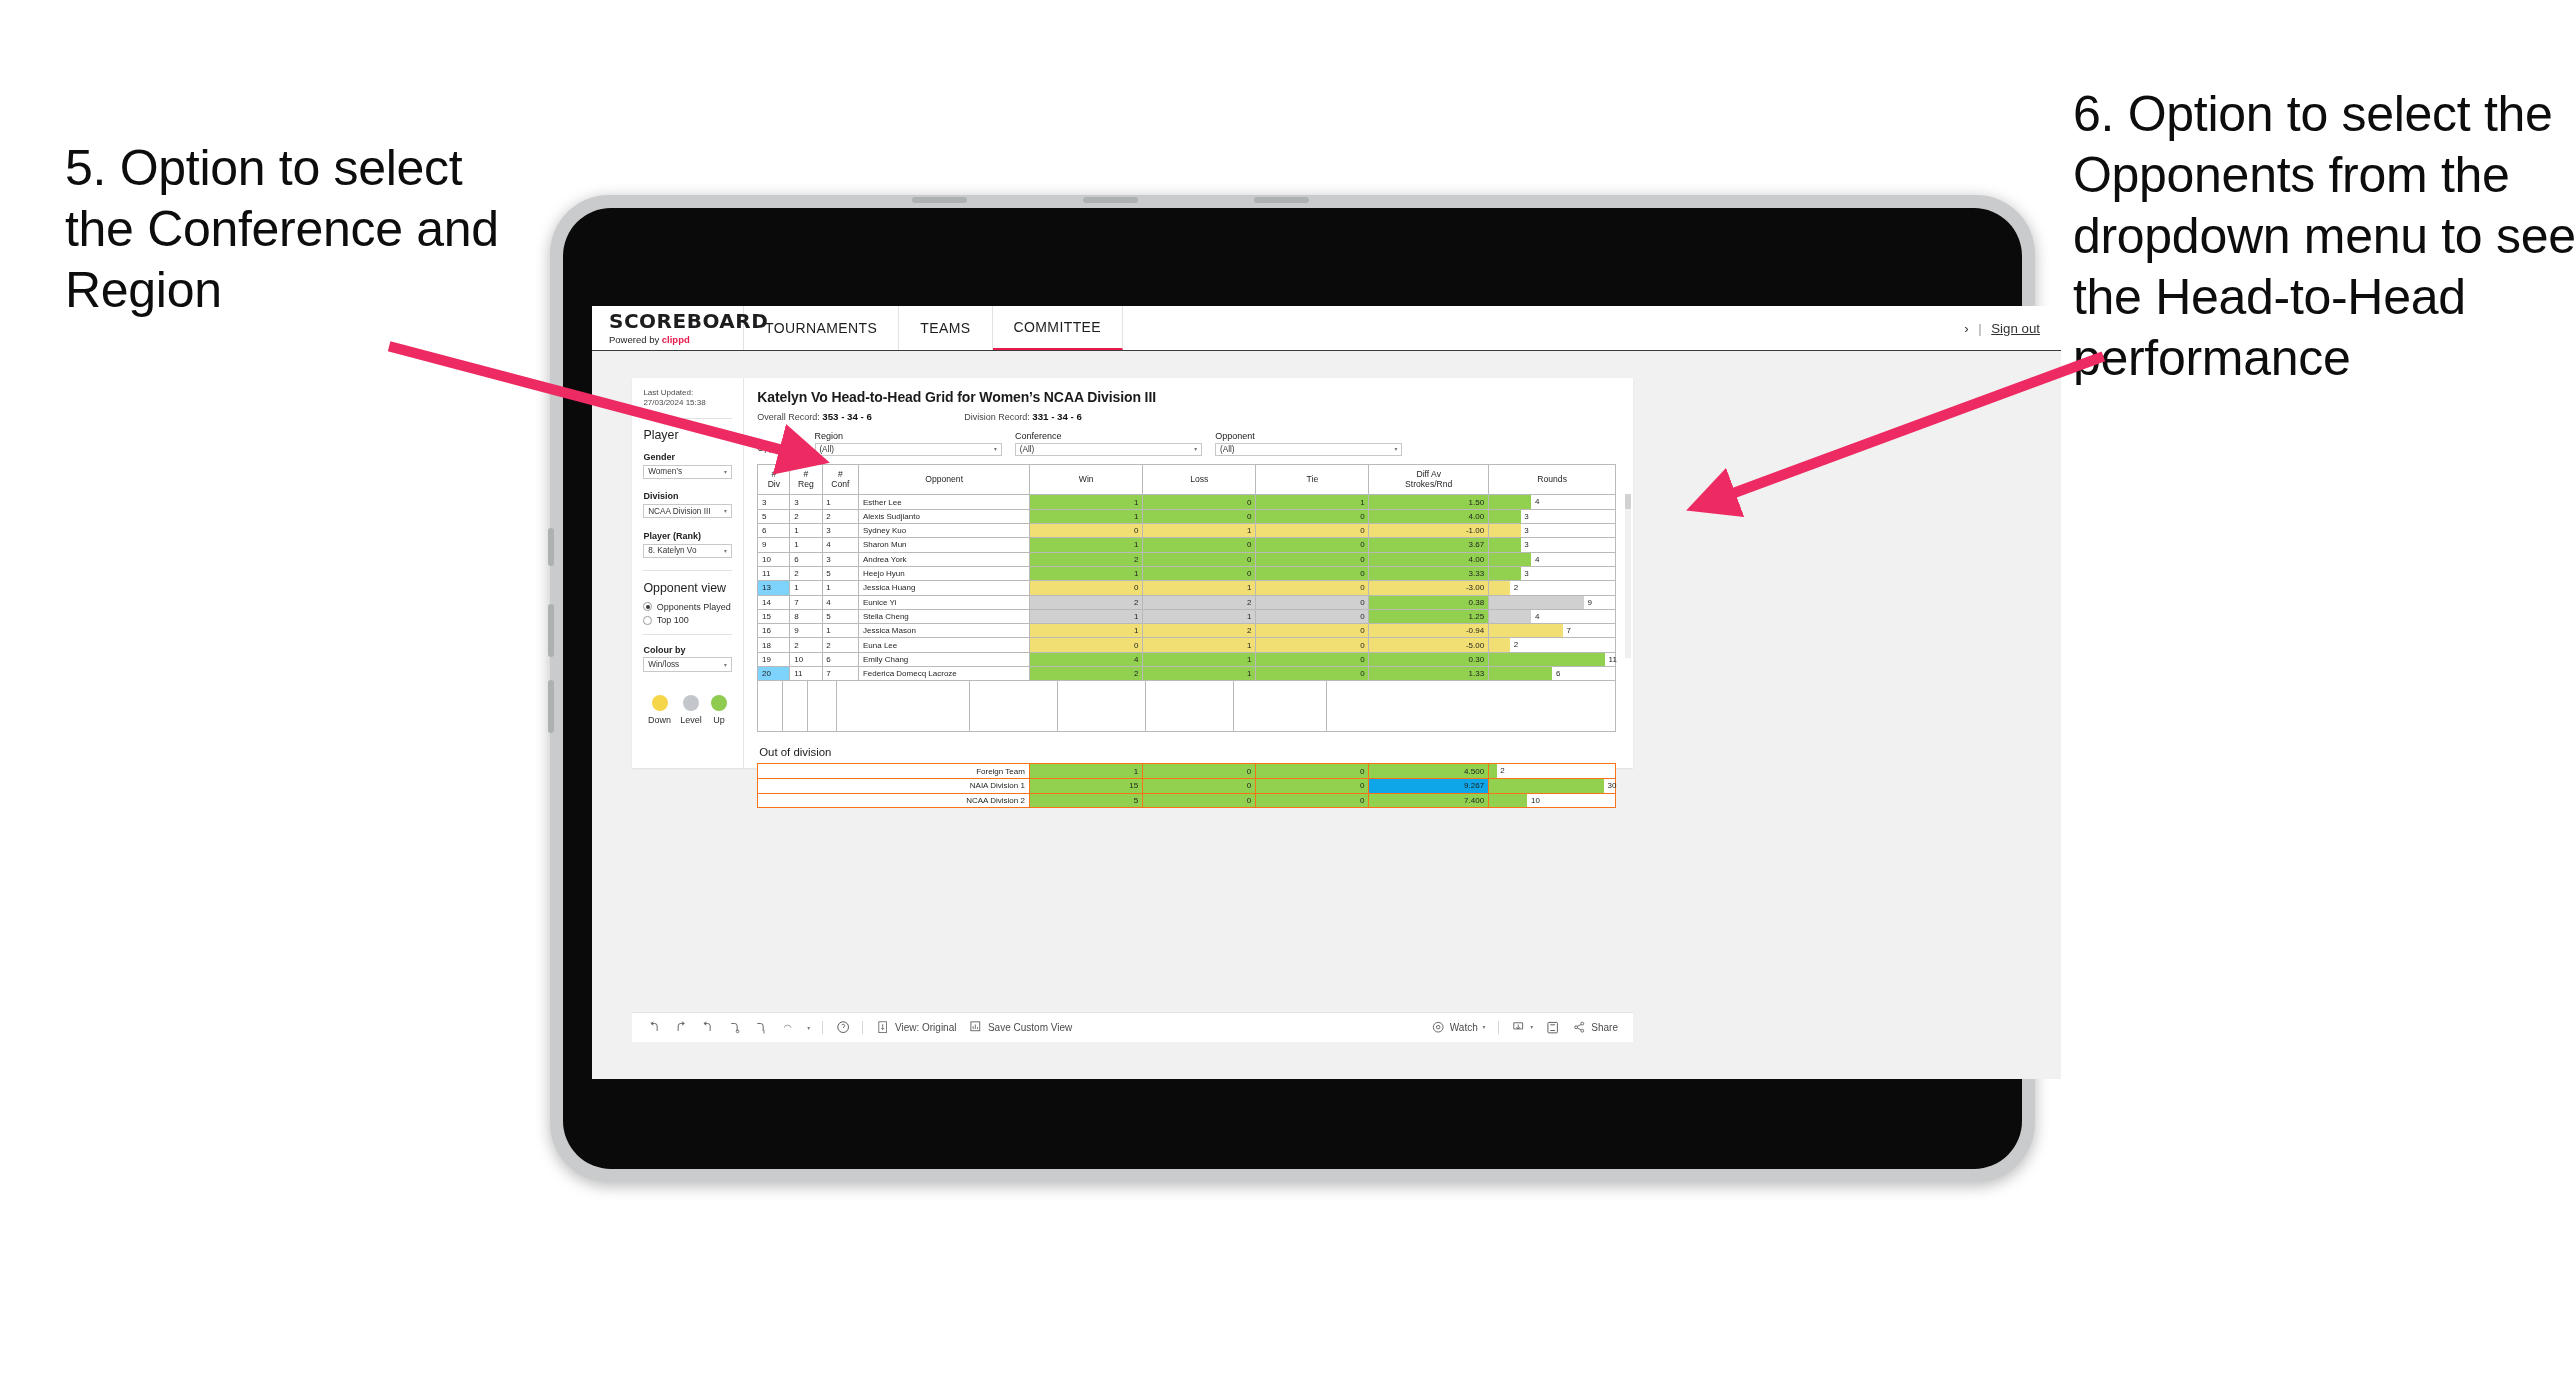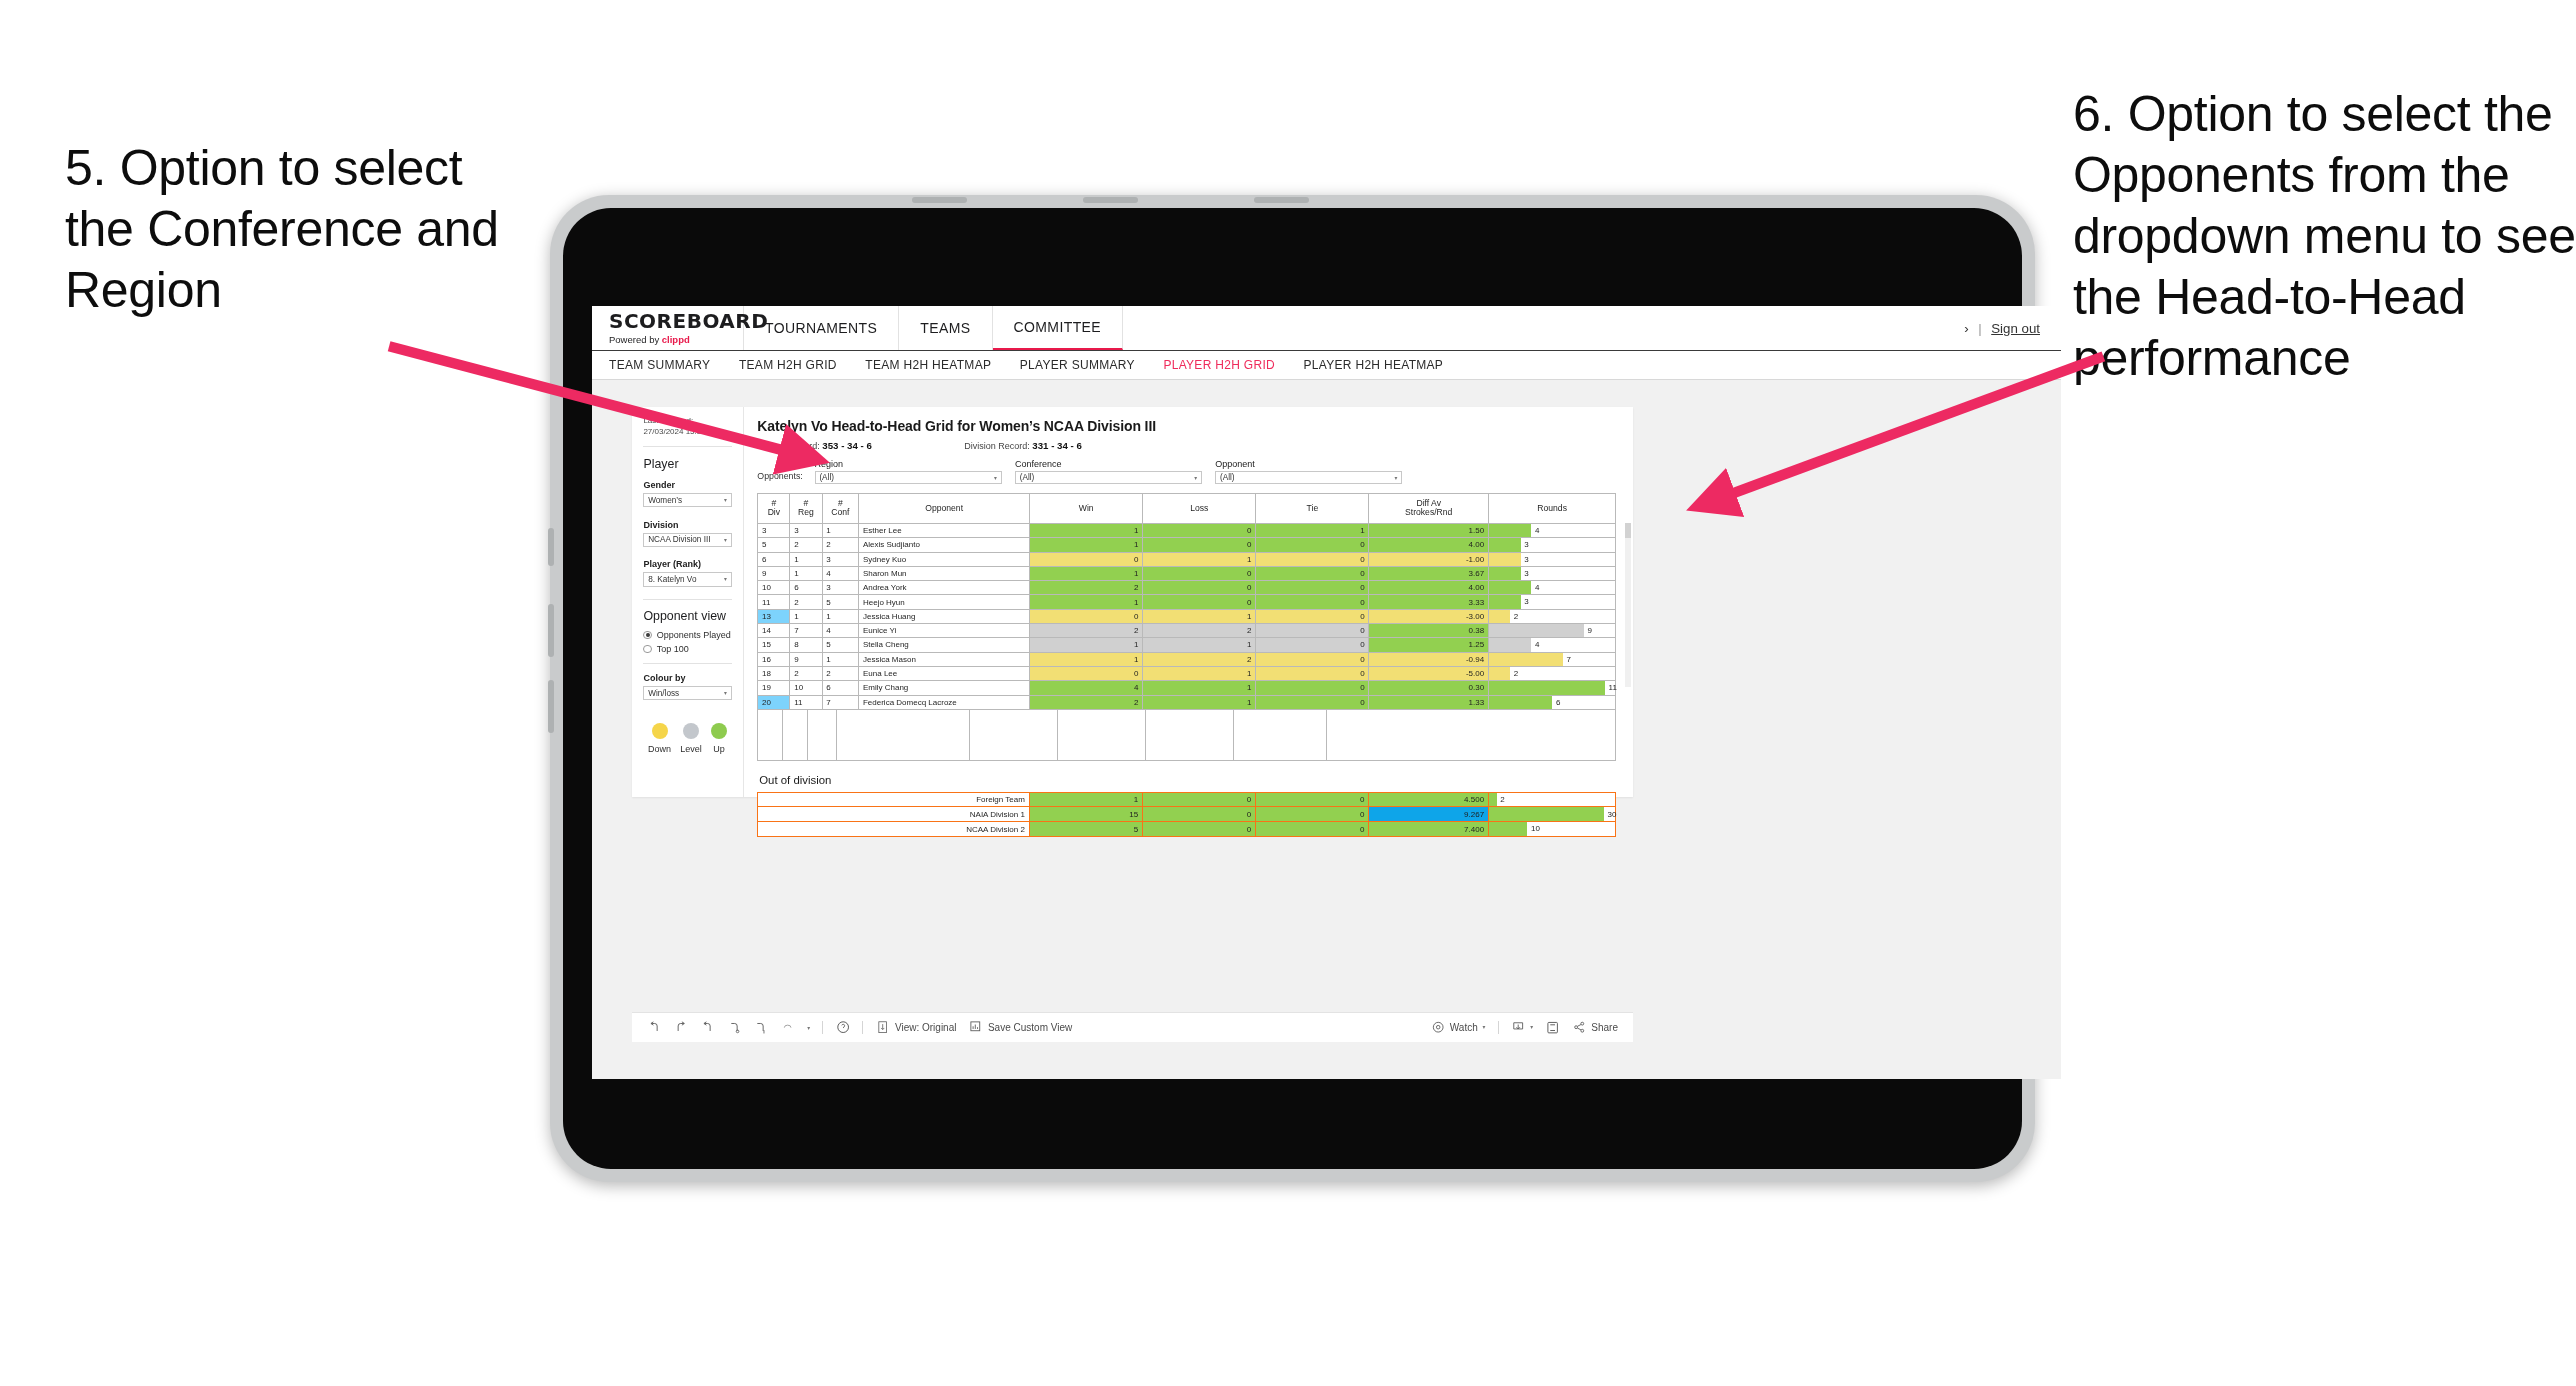--- a/index.html
+++ b/index.html
@@ -219,28 +219,20 @@
     <div class="topnav-item">TEAMS</div>
     <div class="topnav-item active">COMMITTEE</div>
     <div id="topnav-spacer"></div>
     <div id="topnav-right">
       <span>›</span>
       <span class="sep">|</span>
       <span id="signout">Sign out</span>
     </div>
   </div>
 
-  <div id="subnav">
-    <div class="subnav-item">TEAM SUMMARY</div>
-    <div class="subnav-item">TEAM H2H GRID</div>
-    <div class="subnav-item">TEAM H2H HEATMAP</div>
-    <div class="subnav-item">PLAYER SUMMARY</div>
-    <div class="subnav-item active">PLAYER H2H GRID</div>
-    <div class="subnav-item">PLAYER H2H HEATMAP</div>
-  </div>
 
   <div id="dash">
     <div id="dash-card">
 
       <div id="sidebar">
         <div id="last-updated">Last Updated: 27/03/2024 15:38</div>
         <div class="side-rule"></div>
 
         <div class="side-h">Player</div>
 

